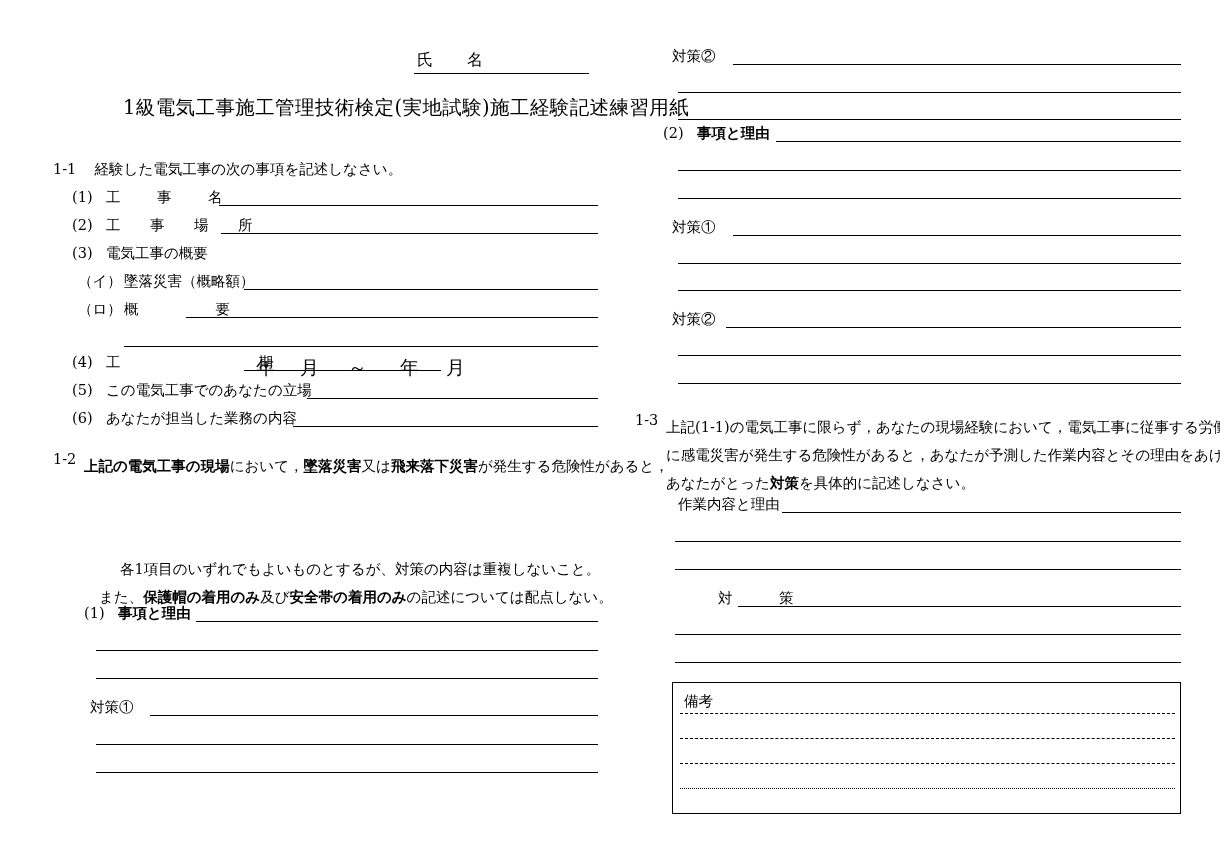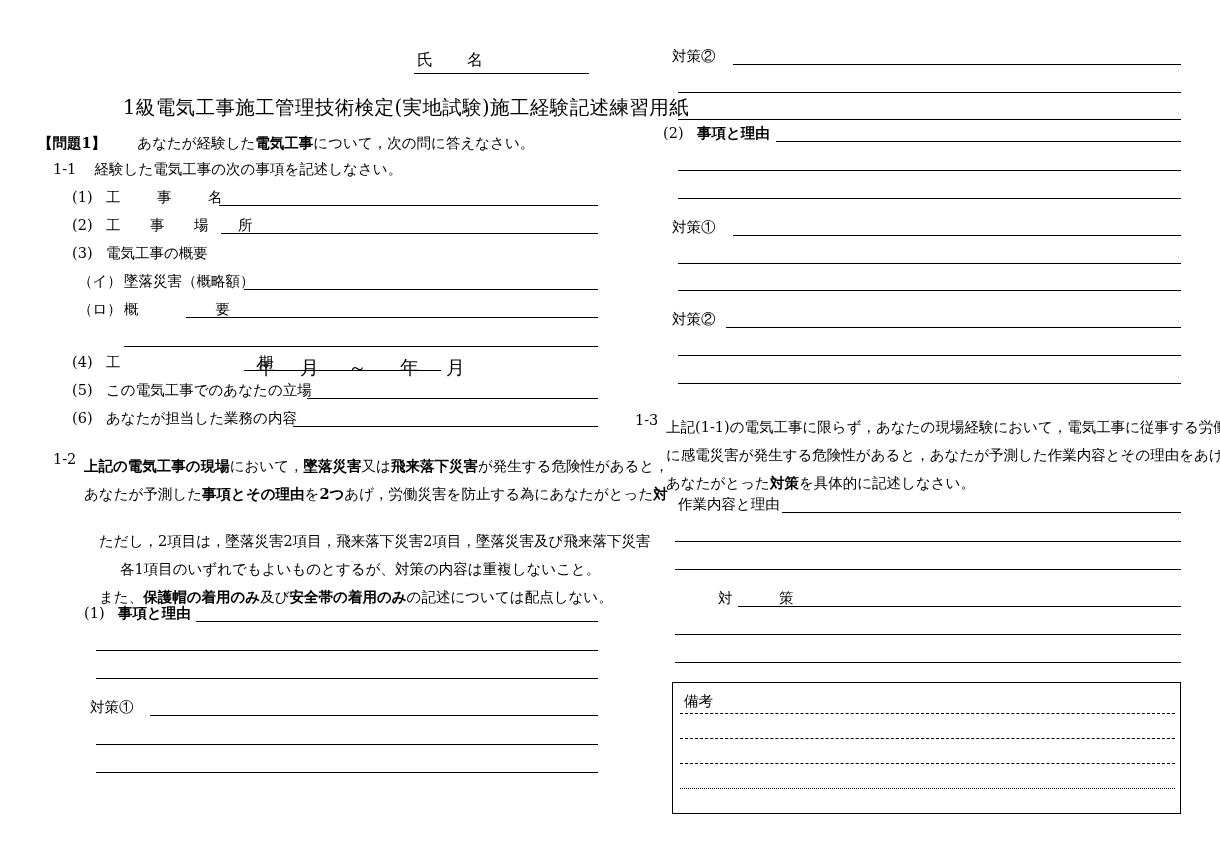--- a/index.html
+++ b/index.html
@@ -101,25 +101,20 @@
 </head>
 <body>
 
 <div class="page">
 
   <div class="name-label" style="left:417px; top:50px;">氏　名</div>
   <div class="rule" style="left:414px; top:73px; width:175px;"></div>
 
   <div class="doc-title" style="left:79px; top:94px;margin-left:44px;">1級電気工事施工管理技術検定(実地試験)施工経験記述練習用紙</div>
 
-  <div class="abs t" style="left:38px; top:136px;">
-    <span class="bold">【問題1】</span>
-    <span style="display:inline-block; width:22px;"></span>
-    <span>あなたが経験した</span><span class="bold">電気工事</span><span>について，次の問に答えなさい。</span>
-  </div>
 
   <div class="abs t" style="left:53px; top:162px;">
     <span>1-1</span>
     <span style="display:inline-block; width:9px;"></span>
     <span>経験した電気工事の次の事項を記述しなさい。</span>
   </div>
 
   <div class="abs t" style="left:72px; top:190px;">(1)</div>
   <div class="abs t sp2" style="left:106px; top:190px;">工　事　名</div>
   <div class="rule" style="left:219px; top:205px; width:379px;"></div>
@@ -154,28 +149,22 @@
   <div class="abs t" style="left:72px; top:411px;">(6)</div>
   <div class="abs t" style="left:106px; top:411px;">あなたが担当した業務の内容</div>
   <div class="rule" style="left:293px; top:426px; width:305px;"></div>
 
   <div class="abs t" style="left:53px; top:452px;">1-2</div>
 
   <div class="para" style="left:84px; top:452px;">
     <div>
       <span class="bold">上記の電気工事の現場</span><span>において，</span><span class="bold">墜落災害</span><span>又は</span><span class="bold">飛来落下災害</span><span>が発生する危険性があると，</span>
     </div>
-    <div>
-      <span>あなたが予測した</span><span class="bold">事項とその理由</span><span>を</span><span class="bold">2つ</span><span>あげ，労働災害を防止する為にあなたがとった</span><span class="bold">対</span>
-    </div>
-  </div>
-
-  <div class="para" style="left:99px; top:527px;">
-    <div>ただし，2項目は，墜落災害2項目，飛来落下災害2項目，墜落災害及び飛来落下災害</div>
-  </div>
+  </div>
+
   <div class="para" style="left:84px; top:555px;margin-left:36px;">
     <div>各1項目のいずれでもよいものとするが、対策の内容は重複しないこと。</div>
   </div>
   <div class="para" style="left:99px; top:583px;">
     <div>
       <span>また、</span><span class="bold">保護帽の着用のみ</span><span>及び</span><span class="bold">安全帯の着用のみ</span><span>の記述については配点しない。</span>
     </div>
   </div>
 
   <div class="abs t" style="left:84px; top:606px;">(1)</div>

